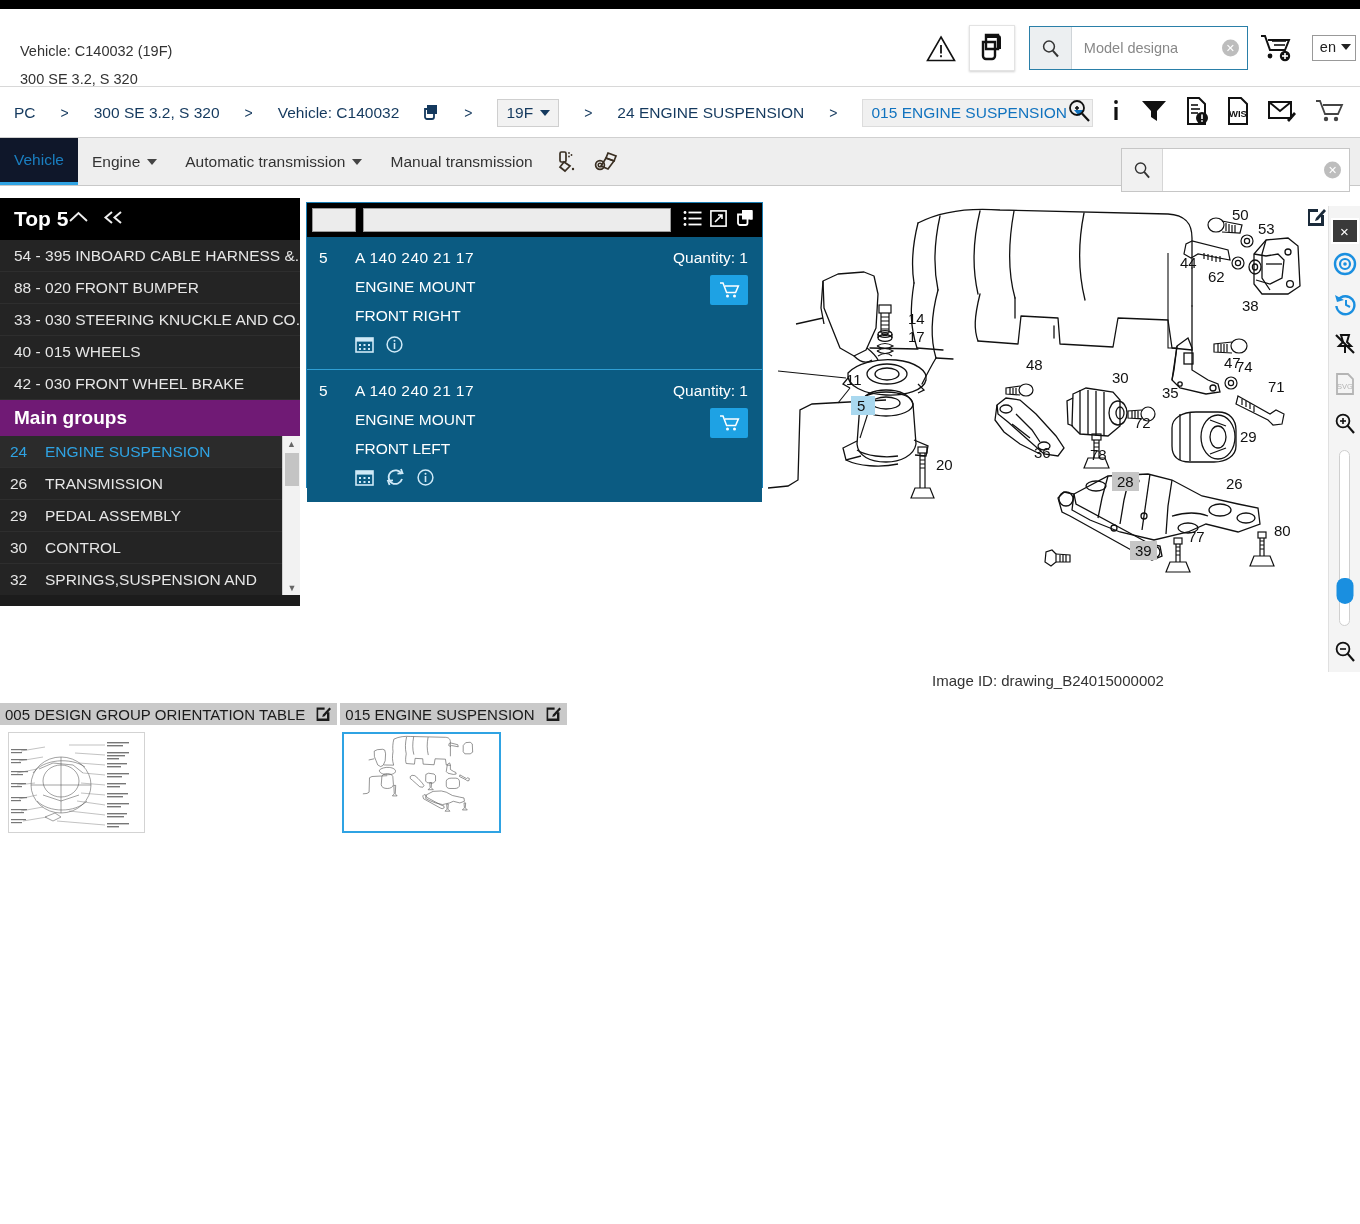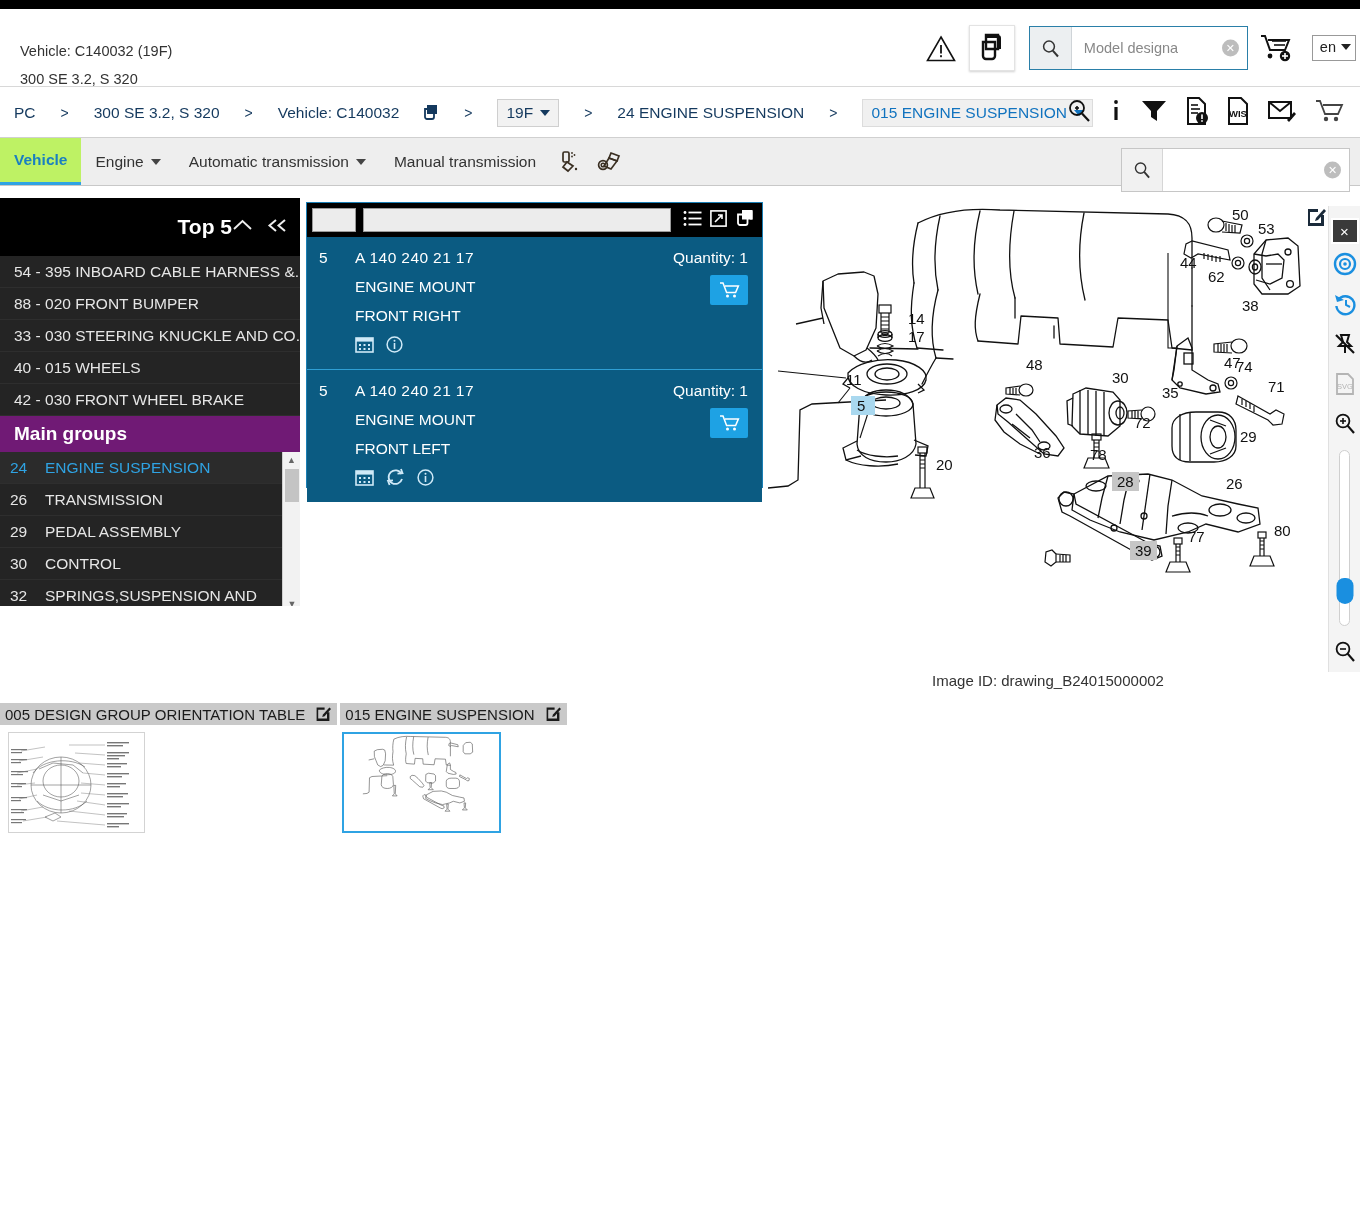--- a/index.html
+++ b/index.html
@@ -88,40 +88,40 @@
   .tabbar {
     position: absolute; left: 0; top: 138px; width: 1360px; height: 48px;
     background: #eeeeee; border-bottom: 1px solid #c8c8c8;
     display: flex; align-items: stretch;
   }
   .tab {
     display: flex; align-items: center; gap: 7px;
     padding: 0 14px; font-size: 15.5px; color: #333;
     background: transparent; border: none; cursor: default;
   }
-  .tab.active { background: #bef264; color: #1a7fc1; border-bottom: 3px solid #2fa3e3; font-weight: bold; }
+  .tab.active { background: #0f172a; color: #1a7fc1; border-bottom: 3px solid #2fa3e3; }
   .tab .dc { width: 0; height: 0; border-left: 5px solid transparent; border-right: 5px solid transparent; border-top: 6px solid #444; }
   .tab-iconbtn { width: 40px; display: flex; align-items: center; justify-content: center; }
 
   .rsearch {
     position: absolute; right: 10px; top: 148px;
     width: 229px; height: 44px; border: 1px solid #c6c6c6; background: #fff;
     display: flex; align-items: center;
   }
   .rsearch .mg { width: 41px; height: 100%; background: #f1f1f1; border-right: 1px solid #d6d6d6; display: flex; align-items: center; justify-content: center; }
   .rsearch .fld { flex: 1; position: relative; height: 100%; }
 
   
   .sidebar {
     position: absolute; left: 0; top: 198px; width: 300px; height: 408px;
     background: #1c1c1c; overflow: hidden;
   }
   .side-hdr {
-    height: 58px; background: #000; color: #fff;
-    display: flex; align-items: center; justify-content: flex-end;
+    height: 42px; background: #000; color: #fff;
+    display: flex; align-items: center; justify-content: flex-start;
     padding: 0 12px 0 14px;
   }
   .side-hdr .ttl { font-size: 21px; font-weight: bold; }
   .side-hdr .acts { display: flex; align-items: center; gap: 13px; color: #e9e9e9; }
   .side-row {
     height: 32px; display: flex; align-items: center;
     padding-left: 14px; color: #e6e6e6; font-size: 15.5px;
     border-bottom: 1px solid #2e2e2e; background: #242424;
     white-space: nowrap; overflow: hidden;
   }

